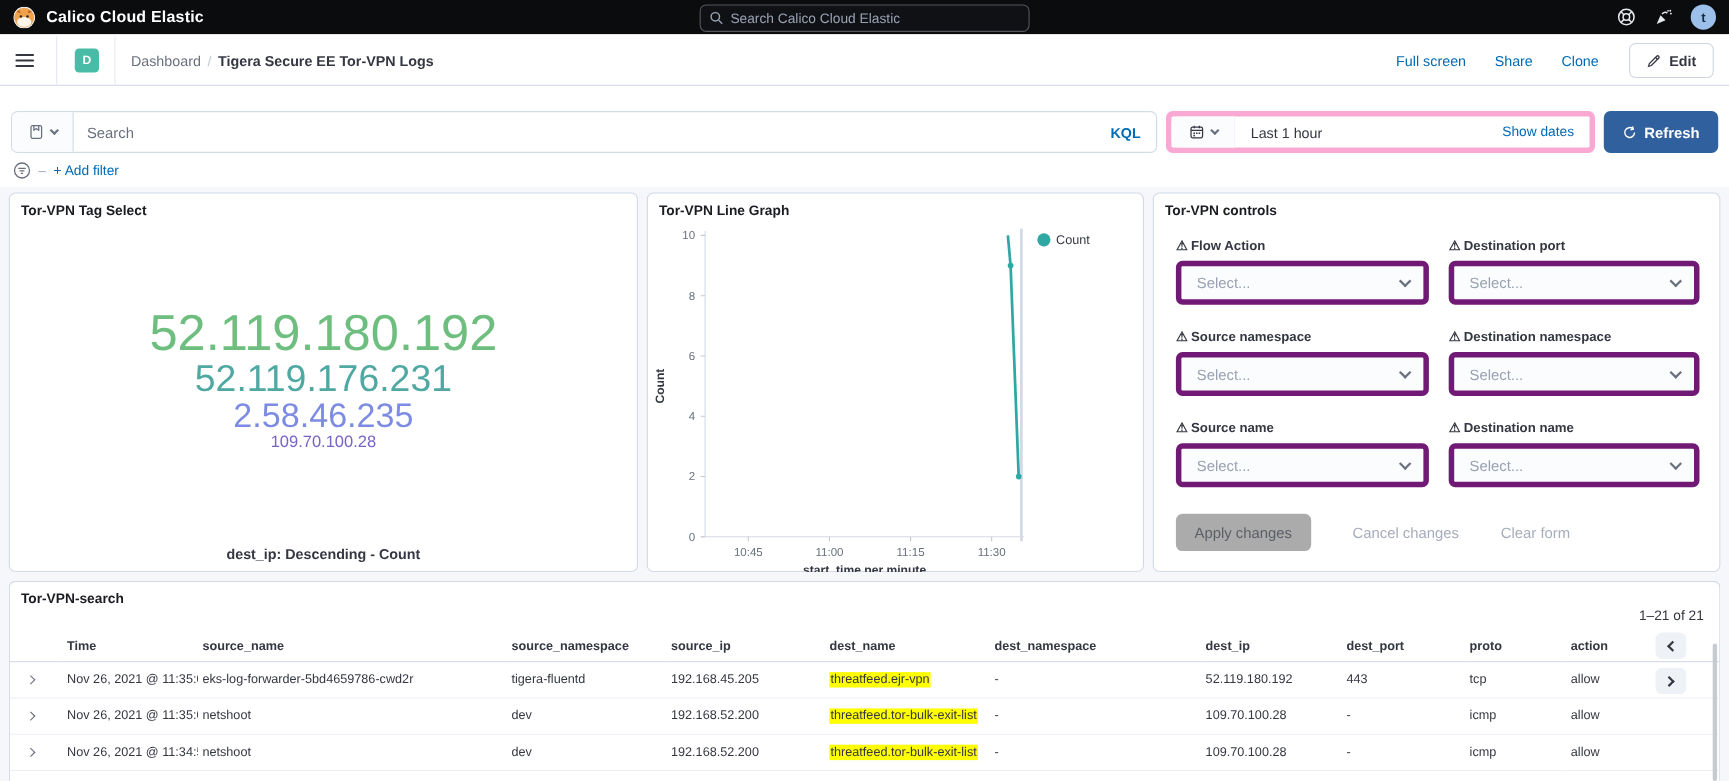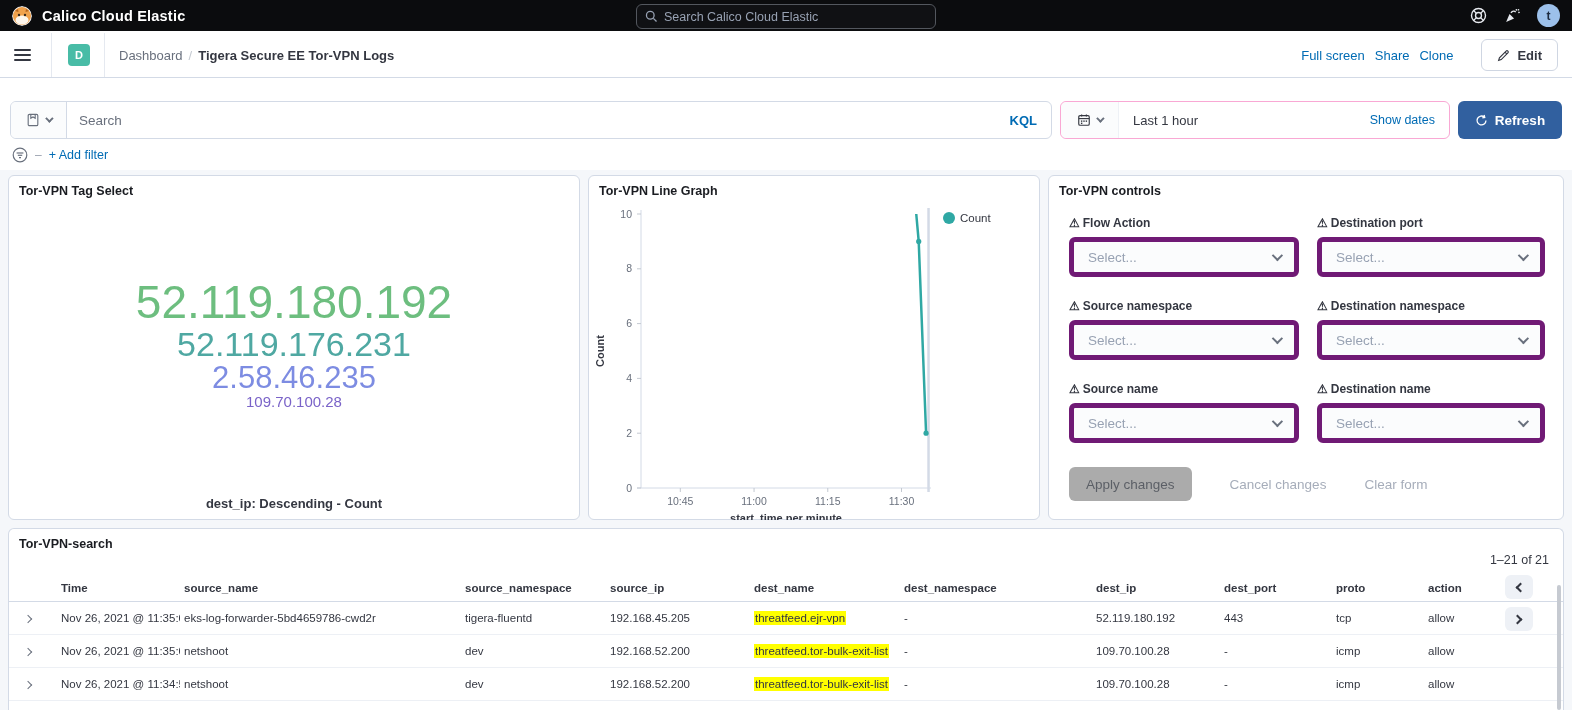--- a/index.html
+++ b/index.html
@@ -58,21 +58,21 @@
     overflow:hidden;
     justify-content:center;
   }
   .saved-query-addon {
     width:56px; height:100%; background:#fbfcfd; border-right:1px solid #d3dae6;
     display:flex; align-items:center; justify-content:center; gap:5px; cursor:pointer;
   }
   .query-placeholder { color:#69707d; font-size:13.5px; padding-left:12px; flex:1; }
   .kql-label { color:#006BB4; font-size:13px; font-weight:600; padding-right:14px; cursor:pointer;padding-left:17px; }
   .datepicker {
-    width:390px; height:100%; border:1px solid #f9a8d4; border-radius:6px; background:#fff;
+    width:390px; height:100%; border:5px solid #f9a8d4; border-radius:6px; background:#fff;
     display:flex; align-items:center;
   }
   .date-addon { width:58px; height:100%; display:flex; align-items:center; justify-content:center; gap:5px; cursor:pointer; border-right:1px solid #eef1f6; background:#fbfcfd; border-radius:6px 0 0 6px; }
   .date-text { font-size:13px; color:#343741; padding-left:14px; }
   .show-dates { margin-left:auto; color:#006BB4; font-size:12.5px; padding-right:14px; cursor:pointer; }
   .refresh-btn {
     width:104px; height:100%; background:#31609f; border:none; border-radius:6px; color:#fff;
     font-size:13.5px; font-weight:600; display:flex; align-items:center; justify-content:center; gap:7px; cursor:pointer;
   }
   .filter-row { position:absolute; left:12px; top:68px; display:flex; align-items:center; gap:7px; }
@@ -172,21 +172,21 @@
       <i></i>
       <i></i>
     </div>
   <span class="dash-badge">D</span>
   <div class="crumbs">
     <span class="crumb-root">Dashboard</span>
     <span class="crumb-sep">/</span>
     <span class="crumb-current">Tigera Secure EE Tor-VPN Logs</span>
   </div>
   <div class="nav-actions">
-    <span id="nav-action-links" style="display:flex;gap:10px;">
+    <span id="nav-action-links" style="display:flex;gap:26px;">
         <span class="nav-link">Full screen</span>
         <span class="nav-link">Share</span>
         <span class="nav-link">Clone</span>
       </span>
     <button class="edit-btn">
       <svg width="13" height="13" viewBox="0 0 16 16" fill="none" stroke="#343741" stroke-width="1.4">
           <path d="M2 14 L3 10.8 L11.2 2.6 C11.8 2 12.8 2 13.4 2.6 C14 3.2 14 4.2 13.4 4.8 L5.2 13 Z"></path>
           <line x1="10" y1="4" x2="12" y2="6"></line>
         </svg>
       <span>Edit</span>

